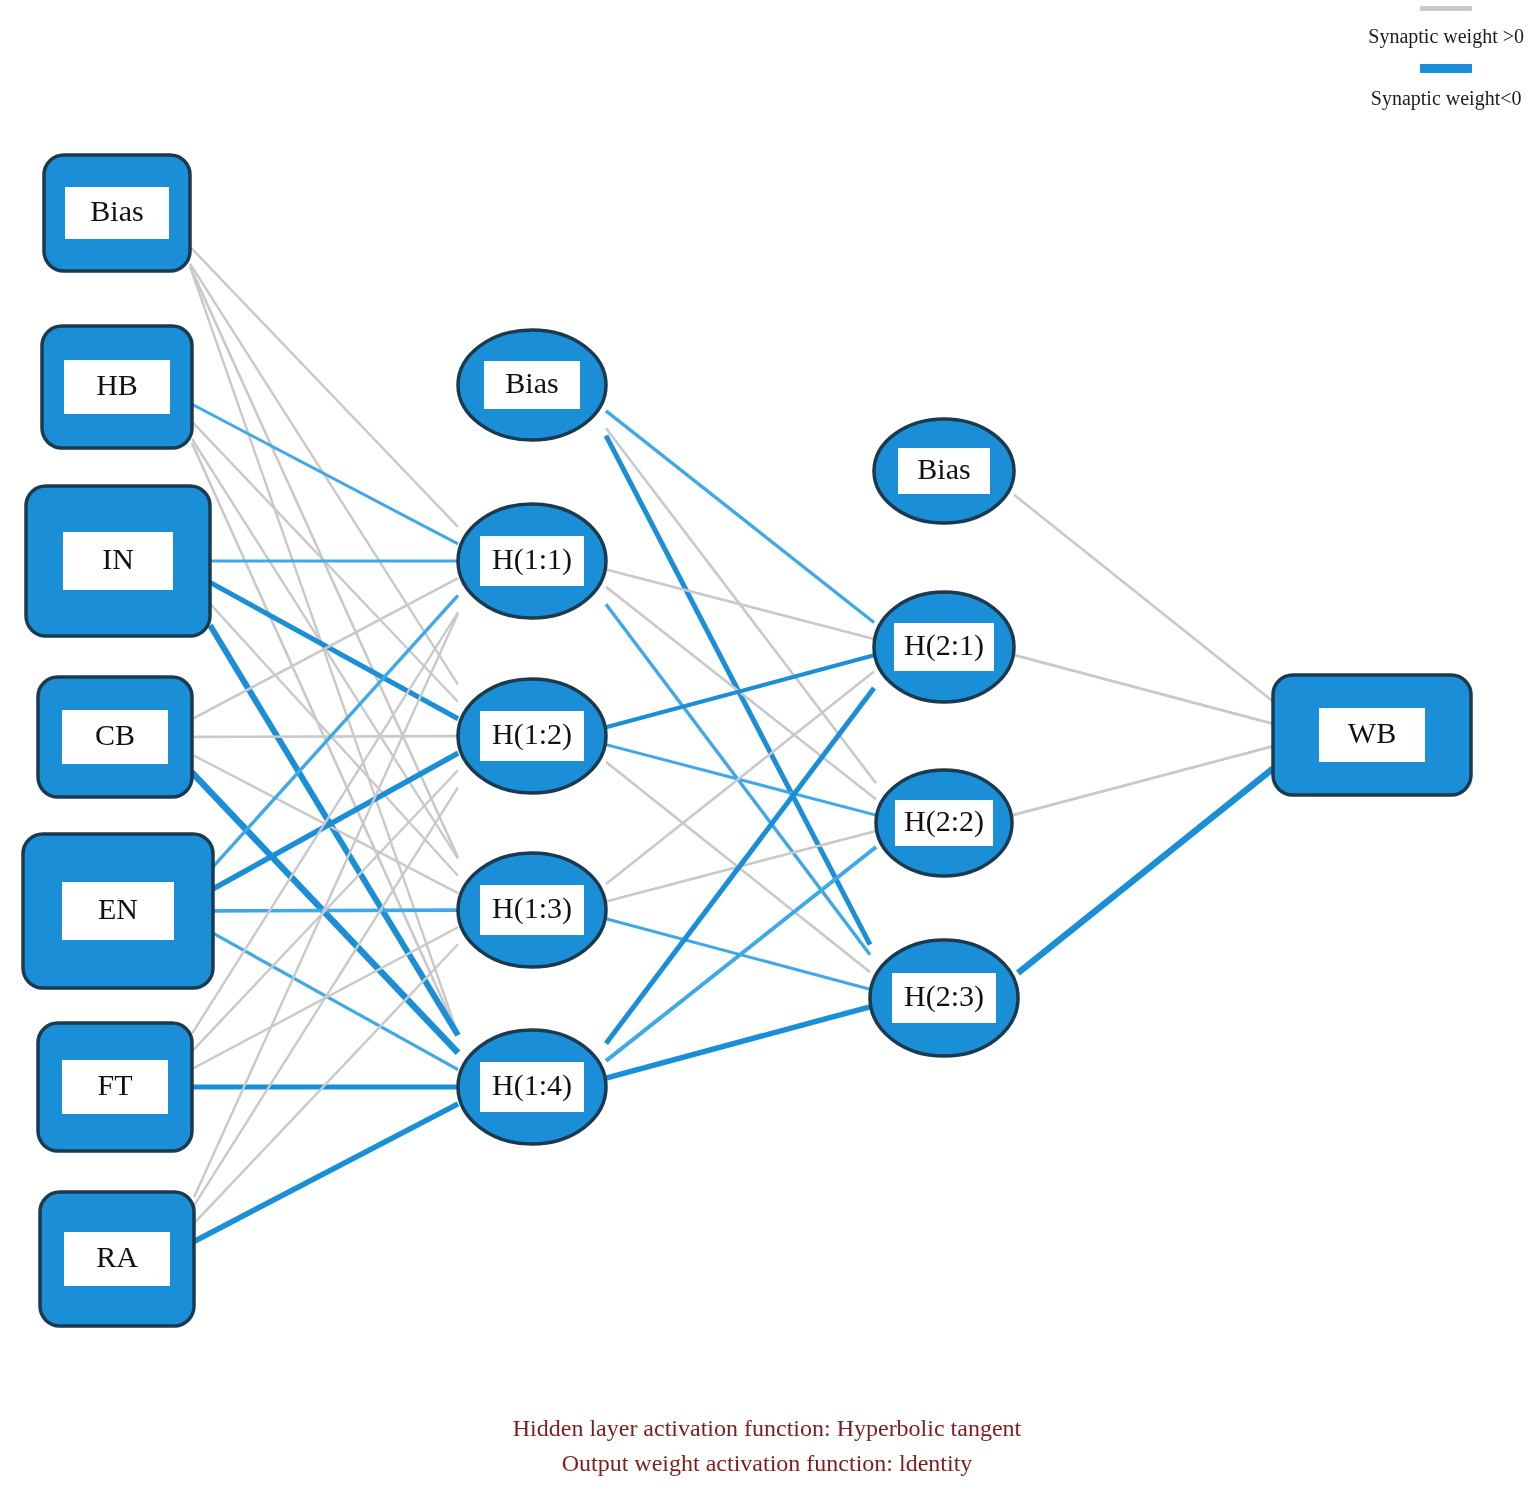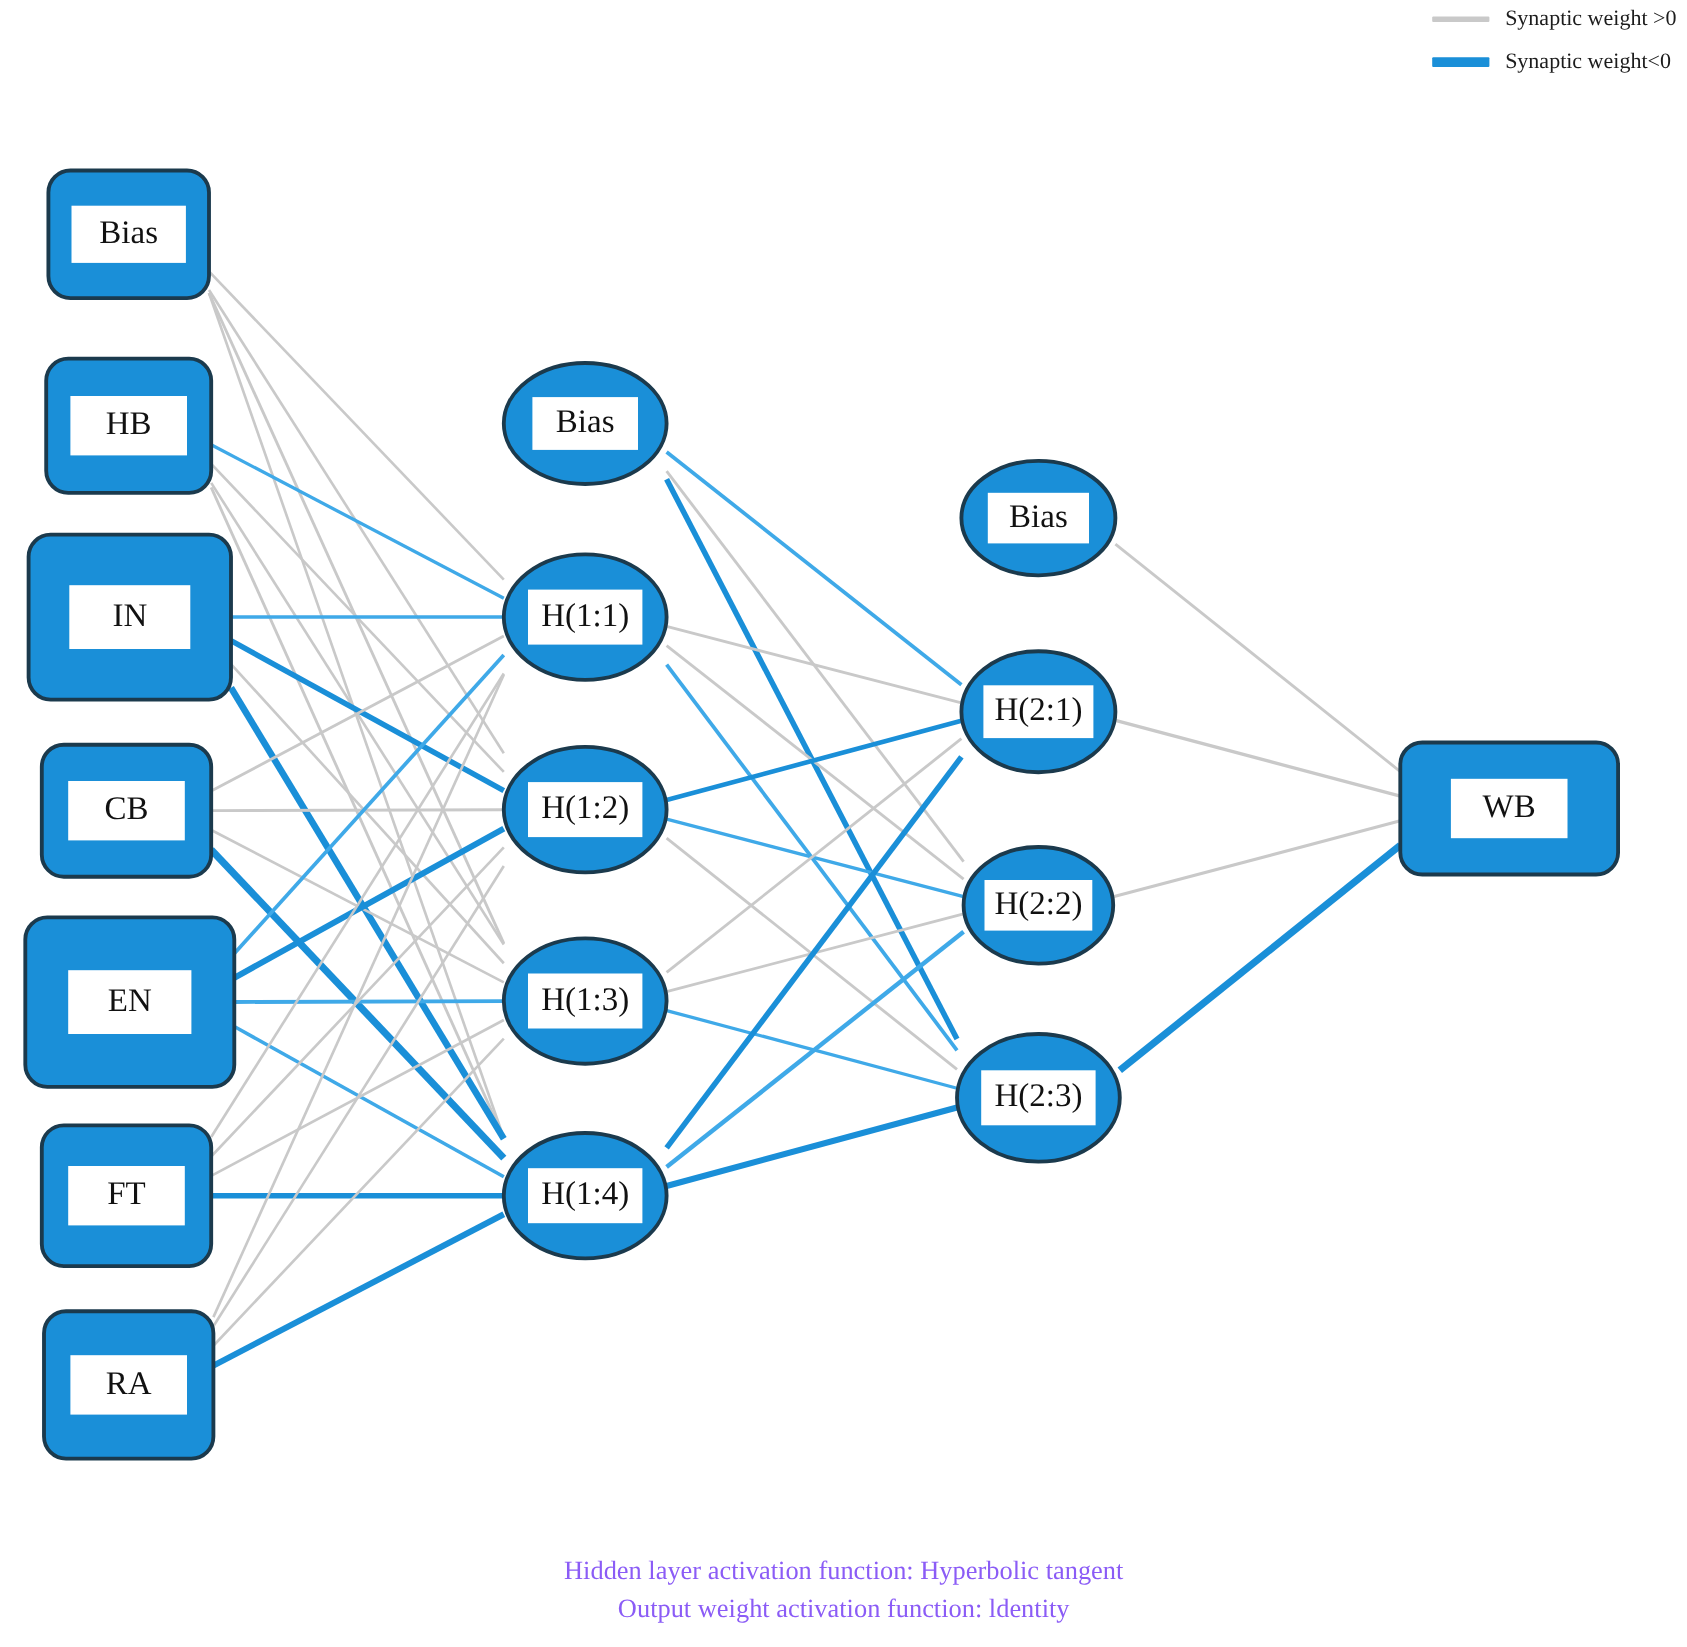--- a/index.html
+++ b/index.html
@@ -27,20 +27,21 @@
     right: 10px;
     top: 6px;
     display: flex;
     flex-direction: column;
     gap: 16px;
   }
   .legend-row {
     display: flex;
     align-items: center;
     gap: 14px;
+    flex-direction: column;
   }
   .legend-swatch {
     width: 52px;
     height: 6px;
     border-radius: 1px;
   }
   .legend-swatch.pos { background: #c9c9c9; height: 5px; }
   .legend-swatch.neg { background: #1a8fd8; height: 9px; }
   .legend-label {
     font-family: "Liberation Serif", serif;
@@ -49,21 +50,21 @@
     white-space: nowrap;
   }
   .footer {
     position: absolute;
     left: 0;
     right: 0;
     bottom: 16px;
     text-align: center;
     font-family: "Liberation Serif", serif;
     font-size: 24px;
-    color: #8b5cf6;
+    color: #7f1d1d;
     line-height: 1.45;
   }
   .node-label {
     font-family: "Liberation Serif", serif;
     fill: #111111;
     text-anchor: middle;
     dominant-baseline: middle;
   }
 </style>
 </head>

